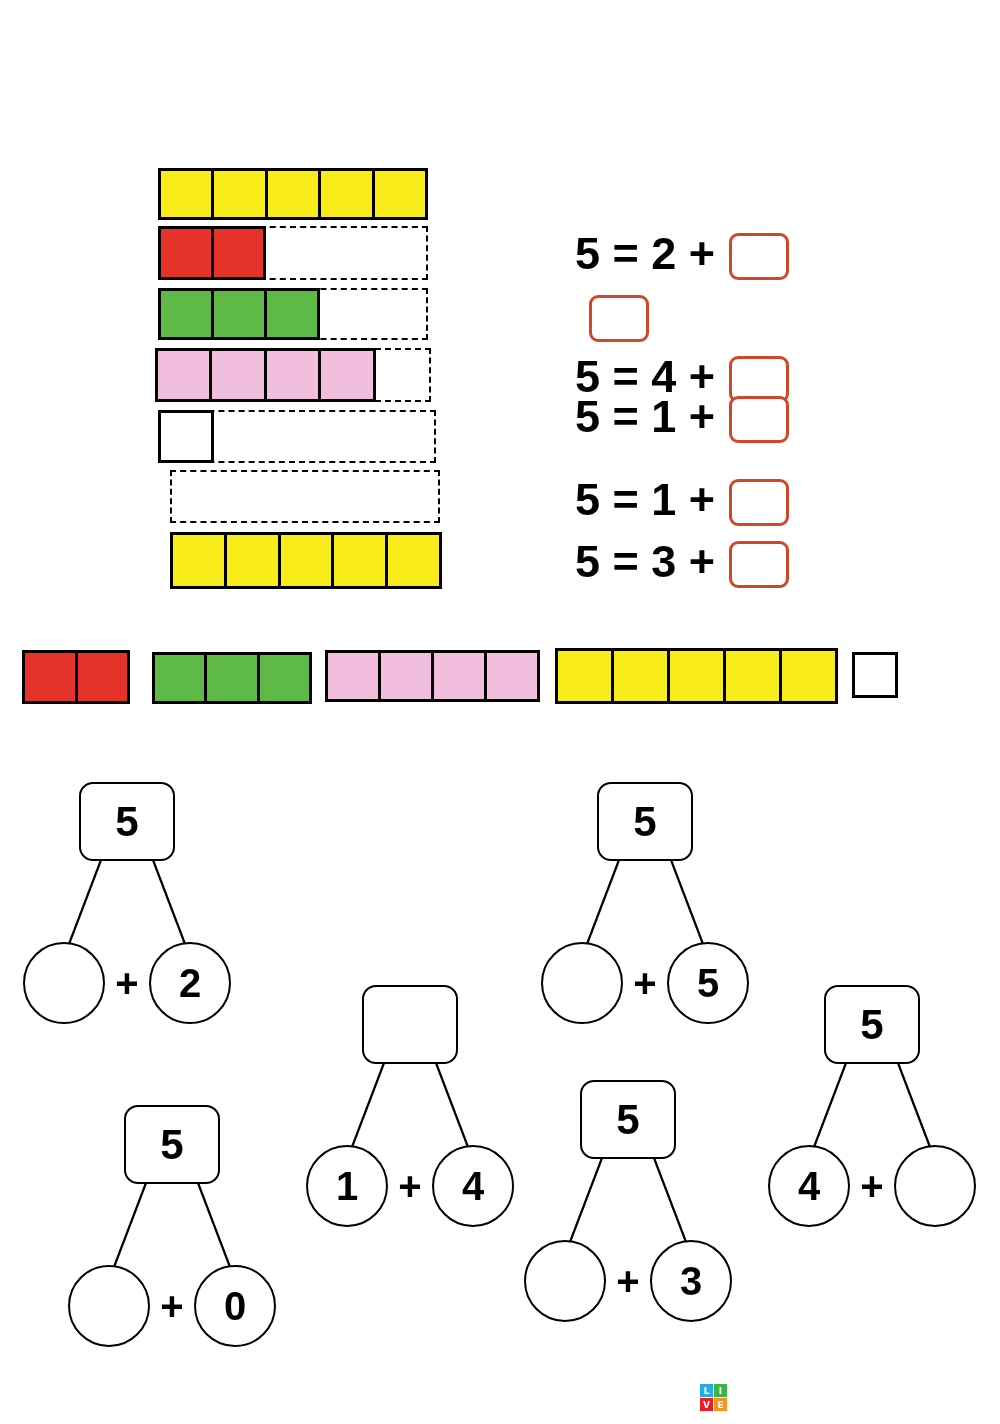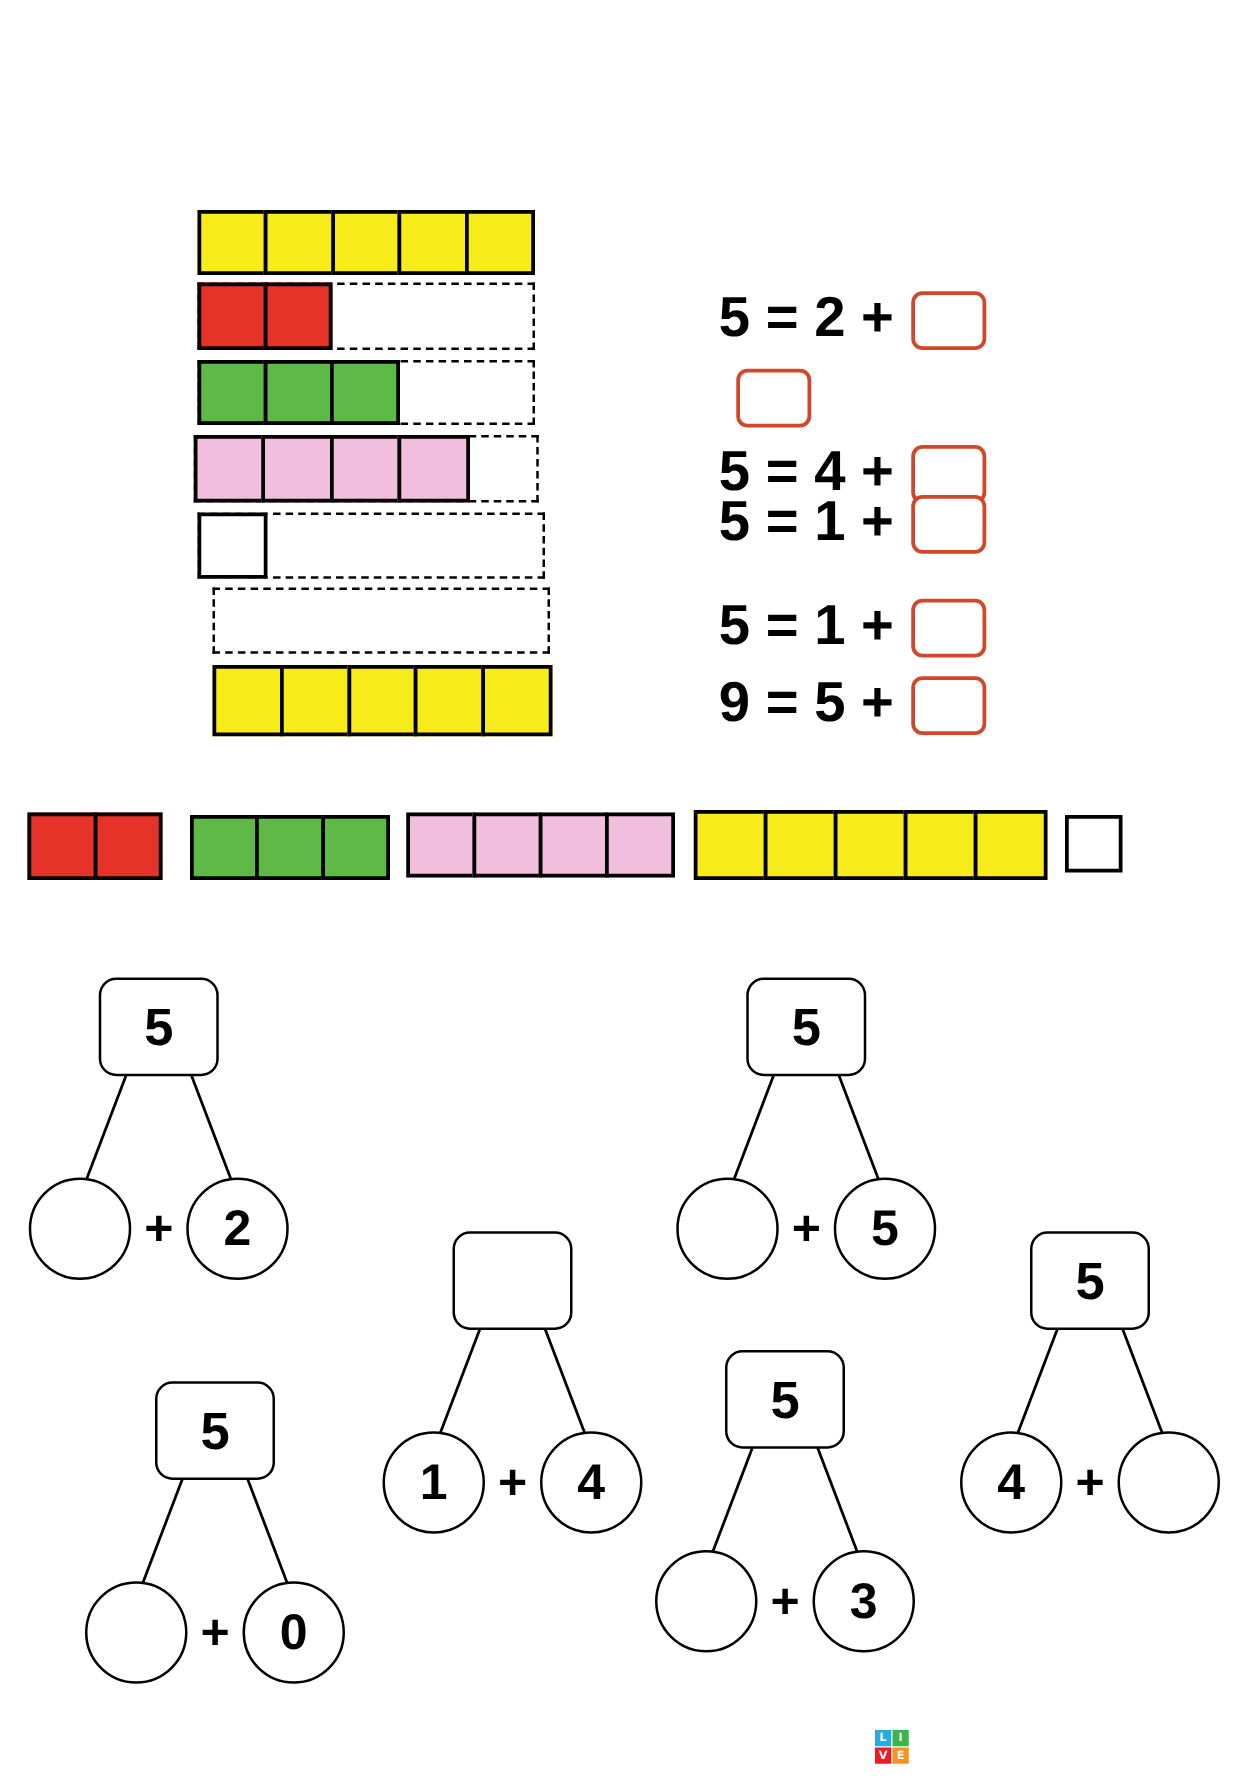--- a/index.html
+++ b/index.html
@@ -128,21 +128,21 @@
   </div>
   <div class="eq" style="top:391px;">
     <span class="eq-text">5 = 1 +</span>
     <span class="eq-box"></span>
   </div>
   <div class="eq" style="top:474px;">
     <span class="eq-text">5 = 1 +</span>
     <span class="eq-box"></span>
   </div>
   <div class="eq" style="top:536px;">
-    <span class="eq-text">9 = 5 +</span>
+    <span class="eq-text">5 = 3 +</span>
     <span class="eq-box"></span>
   </div>
 
   <div class="piece" style="left:22px;  top:650px; width:108px; height:54px;">
       <div class="block" style="background: rgb(230, 51, 42);"></div>
       <div class="block" style="background: rgb(230, 51, 42);"></div>
     </div>
   <div class="piece" style="left:152px; top:652px; width:160px; height:52px;">
       <div class="block" style="background: rgb(95, 185, 70);"></div>
       <div class="block" style="background: rgb(95, 185, 70);"></div>

